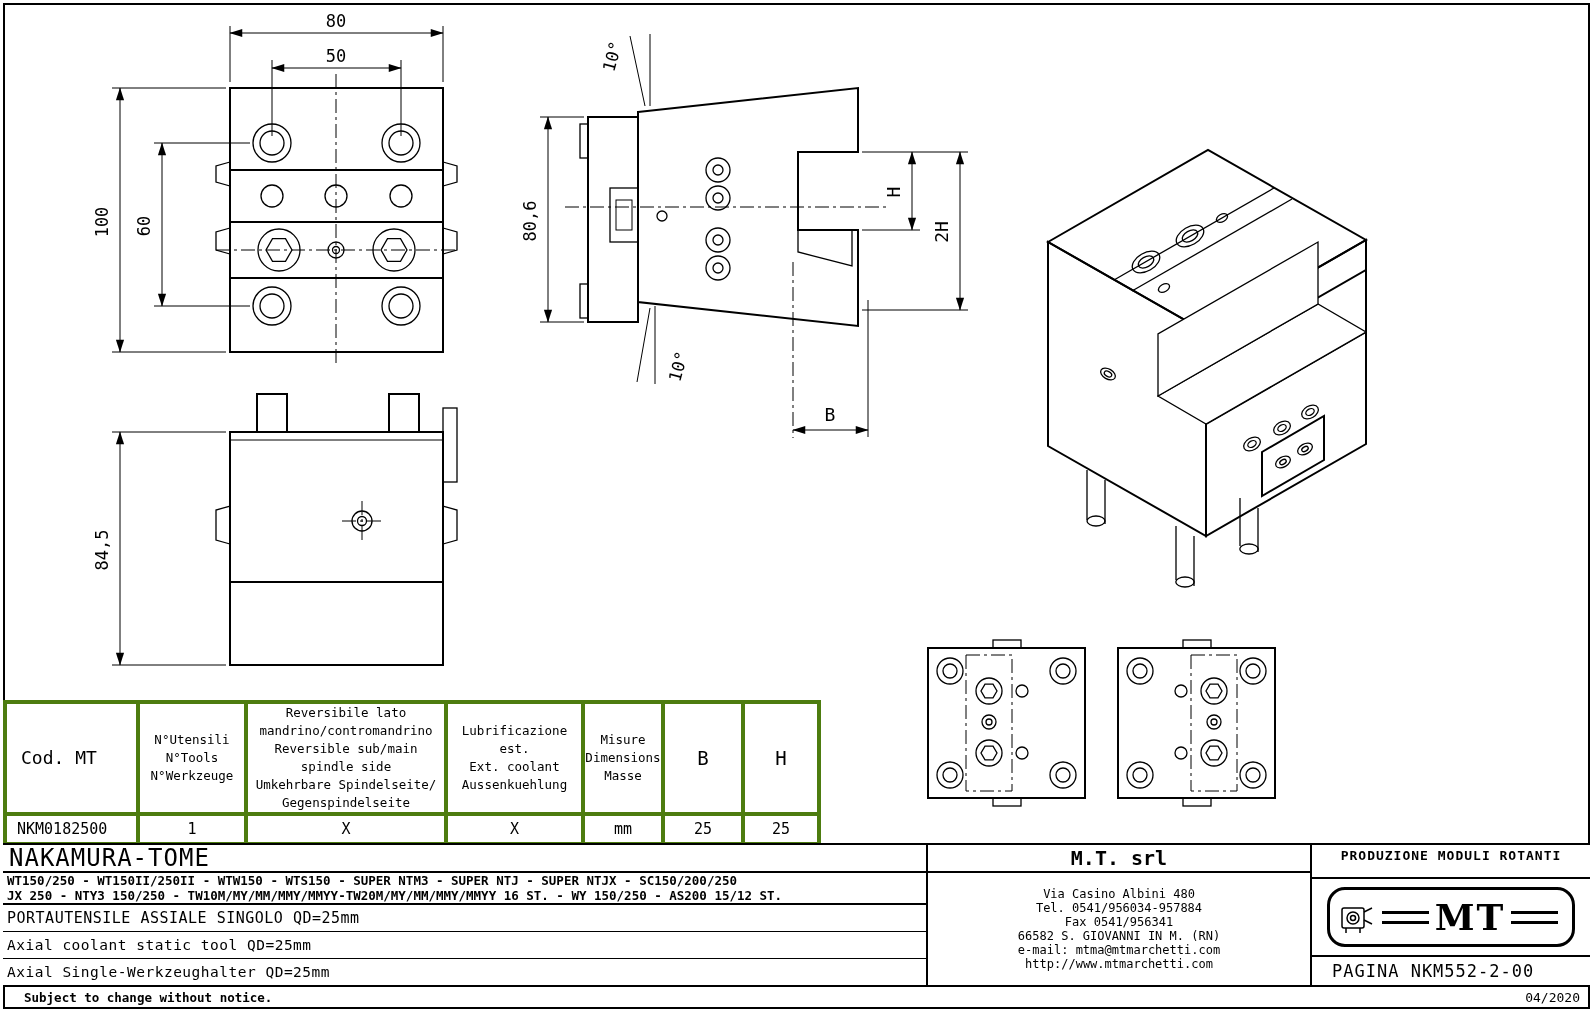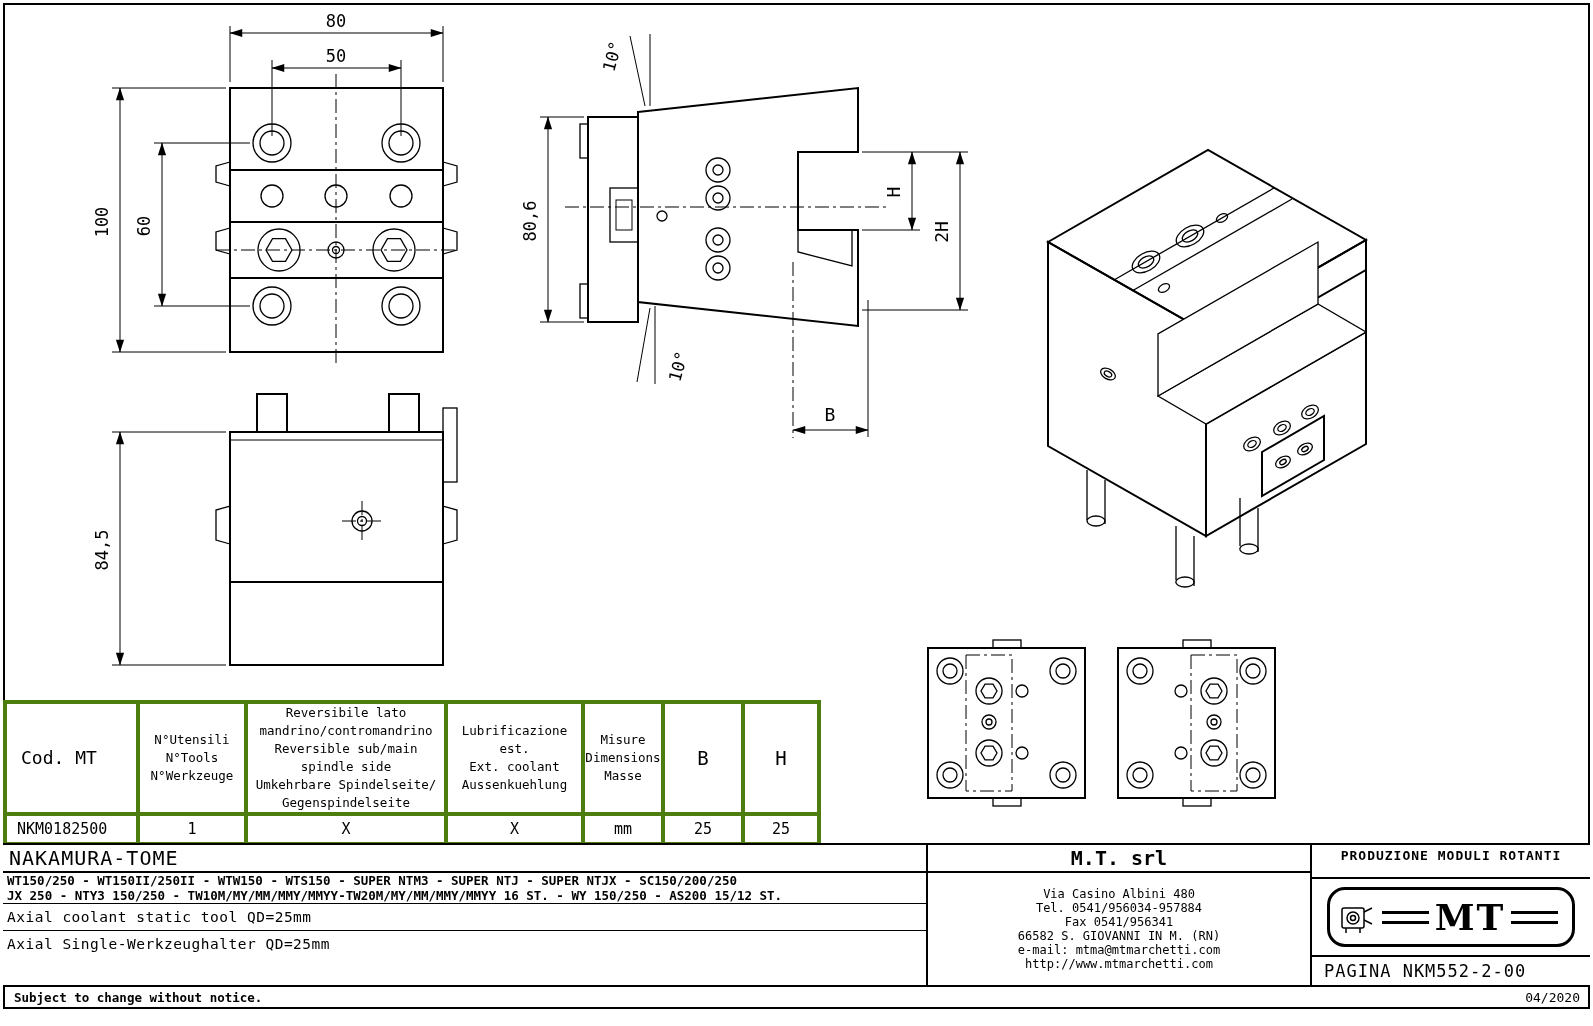--- a/index.html
+++ b/index.html
@@ -19,36 +19,36 @@
   table.spec td{border:4px solid #4d7c0f;text-align:center;vertical-align:middle;font-size:12.5px;line-height:18px;white-space:pre-line;padding:0}
   table.spec tr.hdr td{height:108px}
   table.spec tr.val td{height:30px;font-size:15px}
   table.spec td.big{font-size:18px;text-align:left;padding-left:14px}
   table.spec td.bh{font-size:19px}
   table.spec td.codval{text-align:left;padding-left:10px}
 
   
   .titleblock{position:absolute;left:3px;top:843px;width:1587px;height:144px;border-top:2px solid #000;border-bottom:2px solid #000;display:flex;background:#fff}
   .tb-left{width:925px;border-right:2px solid #000;display:flex;flex-direction:column}
-  .tb-customer{height:26px;font-size:20px;line-height:26px;padding-left:6px;letter-spacing:1px}
+  .tb-customer{height:26px;font-size:24px;line-height:26px;padding-left:6px;letter-spacing:1px}
   .tb-machines{height:32px;border-top:2px solid #000;font-size:12.5px;font-weight:bold;line-height:15px;padding-left:4px}
   .tb-desc{height:28px;border-top:2px solid #000;font-size:15px;line-height:26px;padding-left:4px;letter-spacing:.5px}
   .tb-desc.sub{border-top:1px solid #000;height:27px;font-size:14.5px}
   .tb-mid{width:384px;border-right:2px solid #000;display:flex;flex-direction:column}
   .tb-company{height:28px;border-bottom:2px solid #000;text-align:center;font-size:20px;font-weight:bold;line-height:26px}
   .tb-addr{flex:1;text-align:center;font-size:12px;line-height:14px;padding-top:14px;font-weight:normal}
   .tb-right{flex:1;display:flex;flex-direction:column}
   .tb-prod{height:34px;border-bottom:2px solid #000;text-align:center;font-size:13px;font-weight:bold;line-height:21px;letter-spacing:1px}
   .tb-logoarea{height:76px;display:flex;align-items:center;justify-content:center}
   .tb-logo{width:248px;height:60px;border:3px solid #000;border-radius:18px;display:flex;align-items:center;padding:0 8px}
   .lbar{flex:1;height:13px;border-top:3px solid #000;border-bottom:3px solid #000;margin:0 6px}
   .logo-text{font-family:"DejaVu Serif",serif;font-weight:bold;font-size:36px;letter-spacing:2px;line-height:1}
-  .tb-page{flex:1;border-top:2px solid #000;font-size:17px;display:flex;align-items:center;padding-left:12px;letter-spacing:1px}
-
-  .footer{position:absolute;left:3px;top:987px;width:1587px;height:20px;display:flex;justify-content:space-between;align-items:center;padding:0 10px 0 11px}
+  .tb-page{flex:1;border-top:2px solid #000;font-size:17px;display:flex;align-items:center;padding-left:20px;letter-spacing:1px}
+
+  .footer{position:absolute;left:3px;top:987px;width:1587px;height:20px;display:flex;justify-content:space-between;align-items:center;padding:0 10px 0 21px}
   .footer .note{font-size:12.5px;font-weight:bold}
   .footer .date{font-size:13px}
 </style>
 </head>
 <body>
 
 <div class="sheet"></div>
 
 <svg class="drw" width="1593" height="1026" viewBox="0 0 1593 1026">
   <defs>
@@ -321,20 +321,21 @@
 </tbody>
   </table>
 
 <div class="titleblock">
   <div class="tb-left">
     <div class="tb-customer">NAKAMURA-TOME</div>
     <div class="tb-machines">
       <div>WT150/250 - WT150II/250II - WTW150 - WTS150 - SUPER NTM3 - SUPER NTJ - SUPER NTJX - SC150/200/250</div>
       <div>JX 250 - NTY3 150/250 - TW10M/MY/MM/MMY/MMYY-TW20M/MY/MM/MMY/MMYY 16 ST. - WY 150/250 - AS200 15/12 ST.</div>
     </div>
+    <div class="tb-desc">PORTAUTENSILE ASSIALE SINGOLO QD=25mm</div>
     <div class="tb-desc sub">Axial coolant static tool QD=25mm</div>
     <div class="tb-desc sub">Axial Single-Werkzeughalter QD=25mm</div>
   </div>
   <div class="tb-mid">
     <div class="tb-company">M.T. srl</div>
     <div class="tb-addr">
       <div>Via Casino Albini 480</div>
       <div>Tel. 0541/956034-957884</div>
       <div>Fax 0541/956341</div>
       <div>66582 S. GIOVANNI IN M. (RN)</div>

